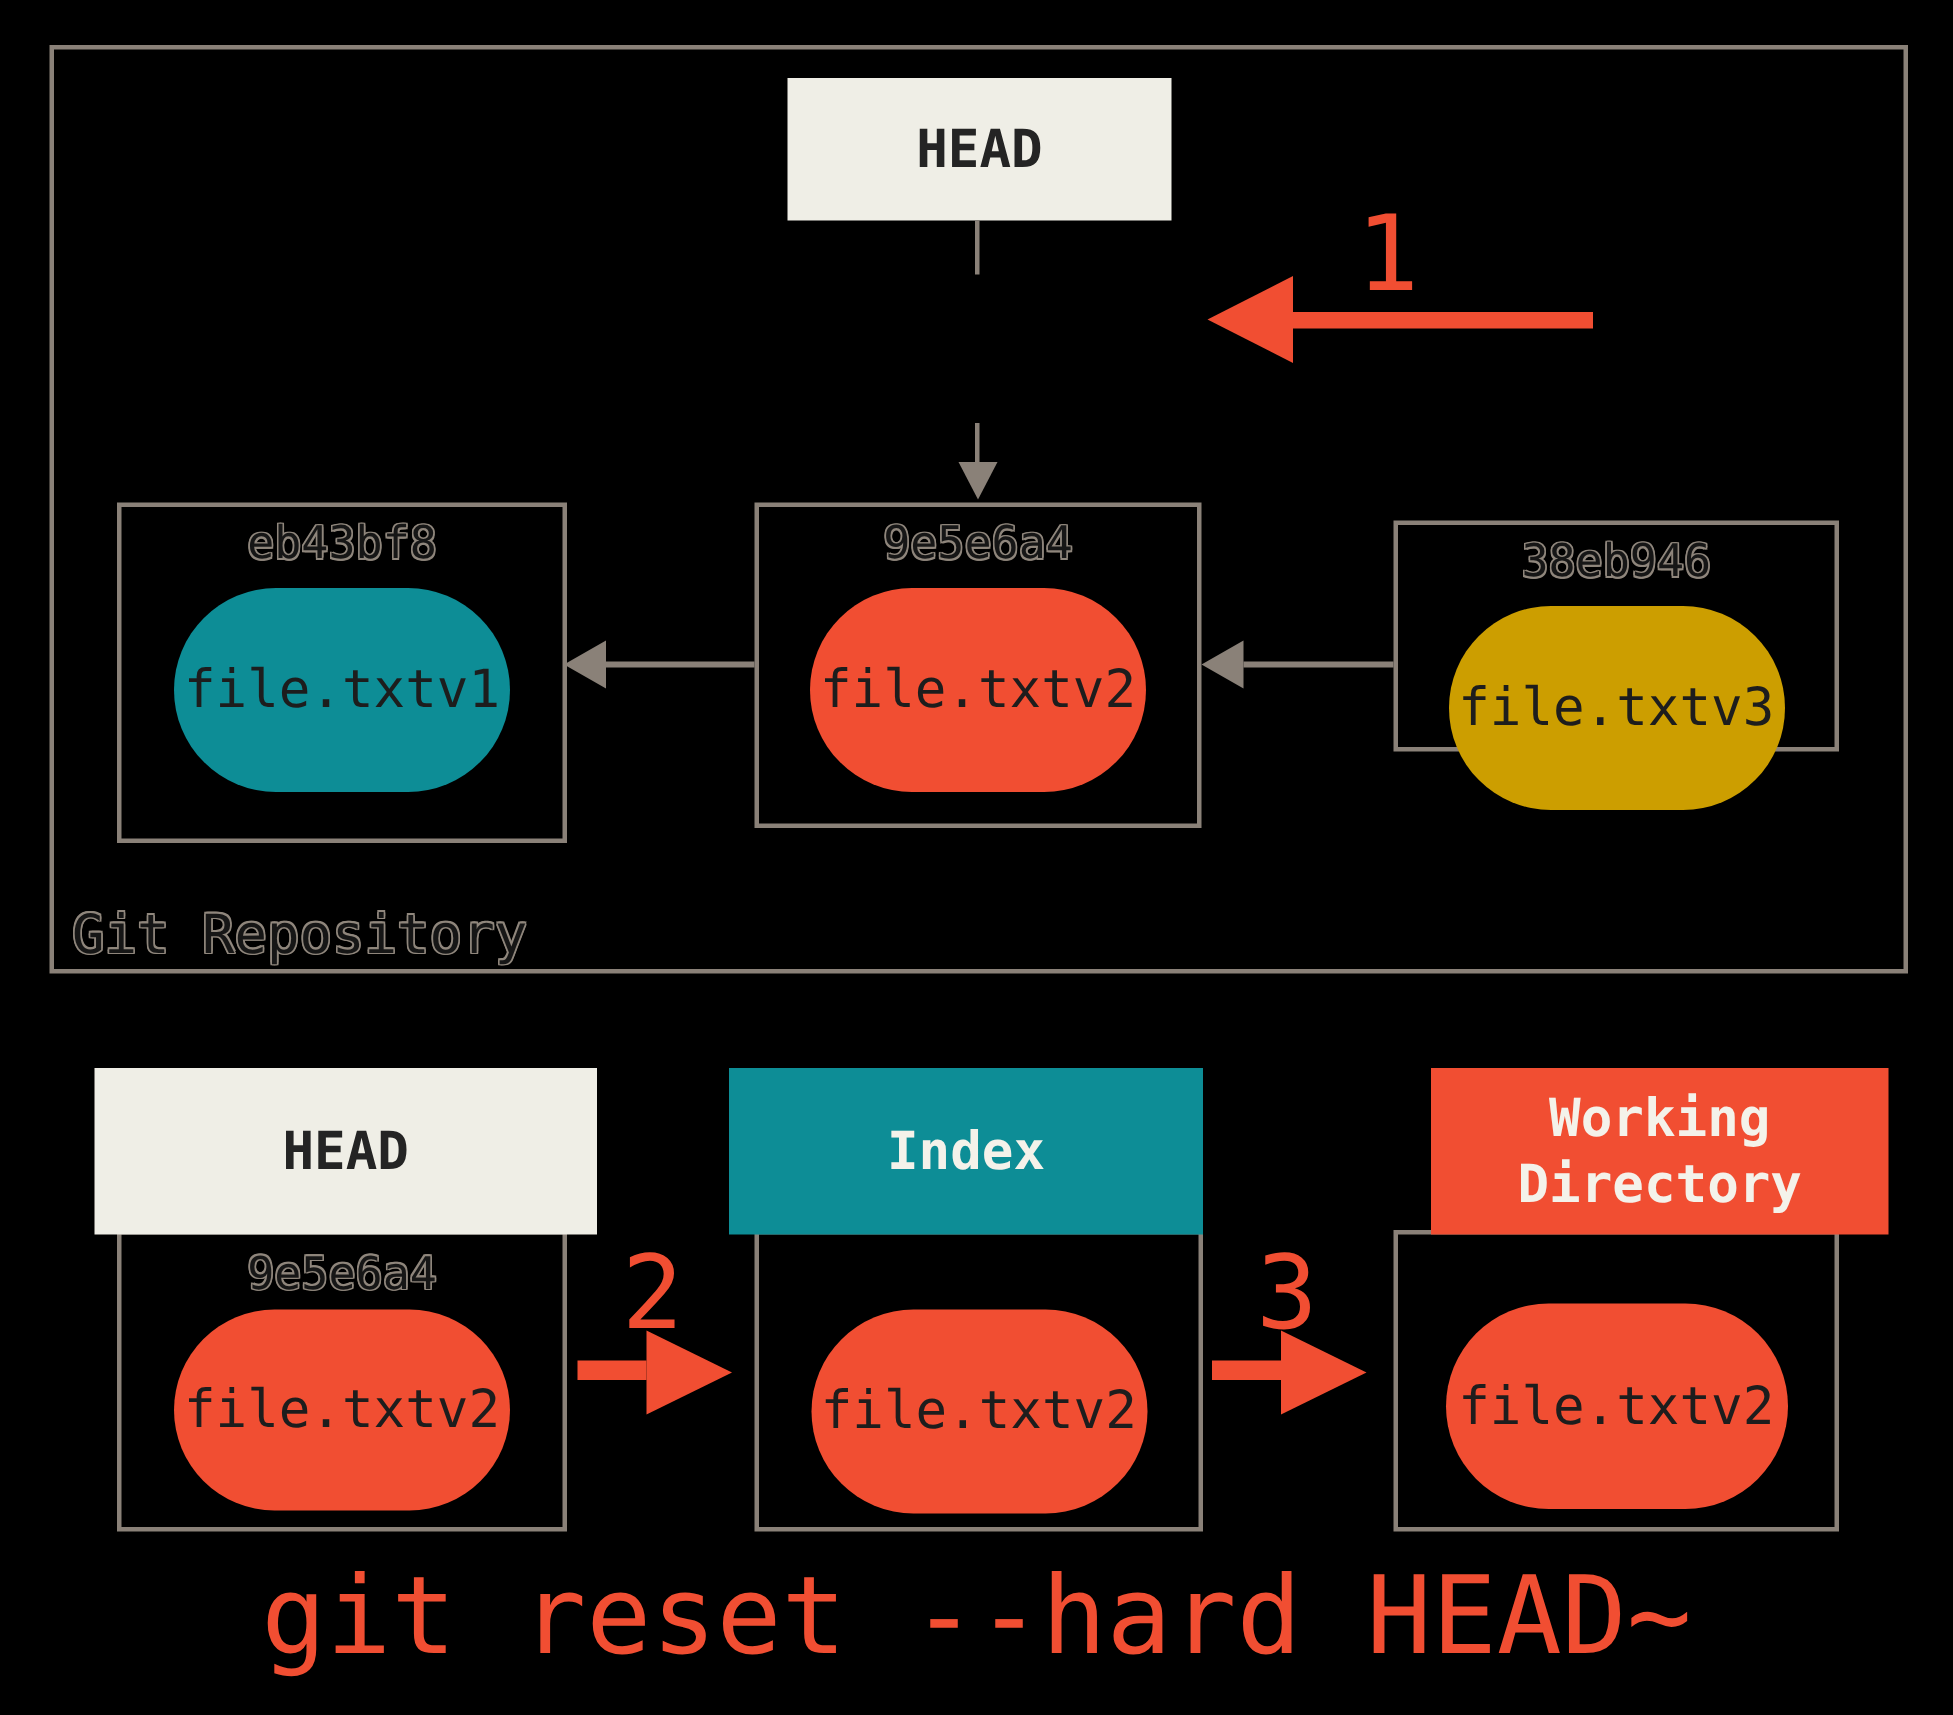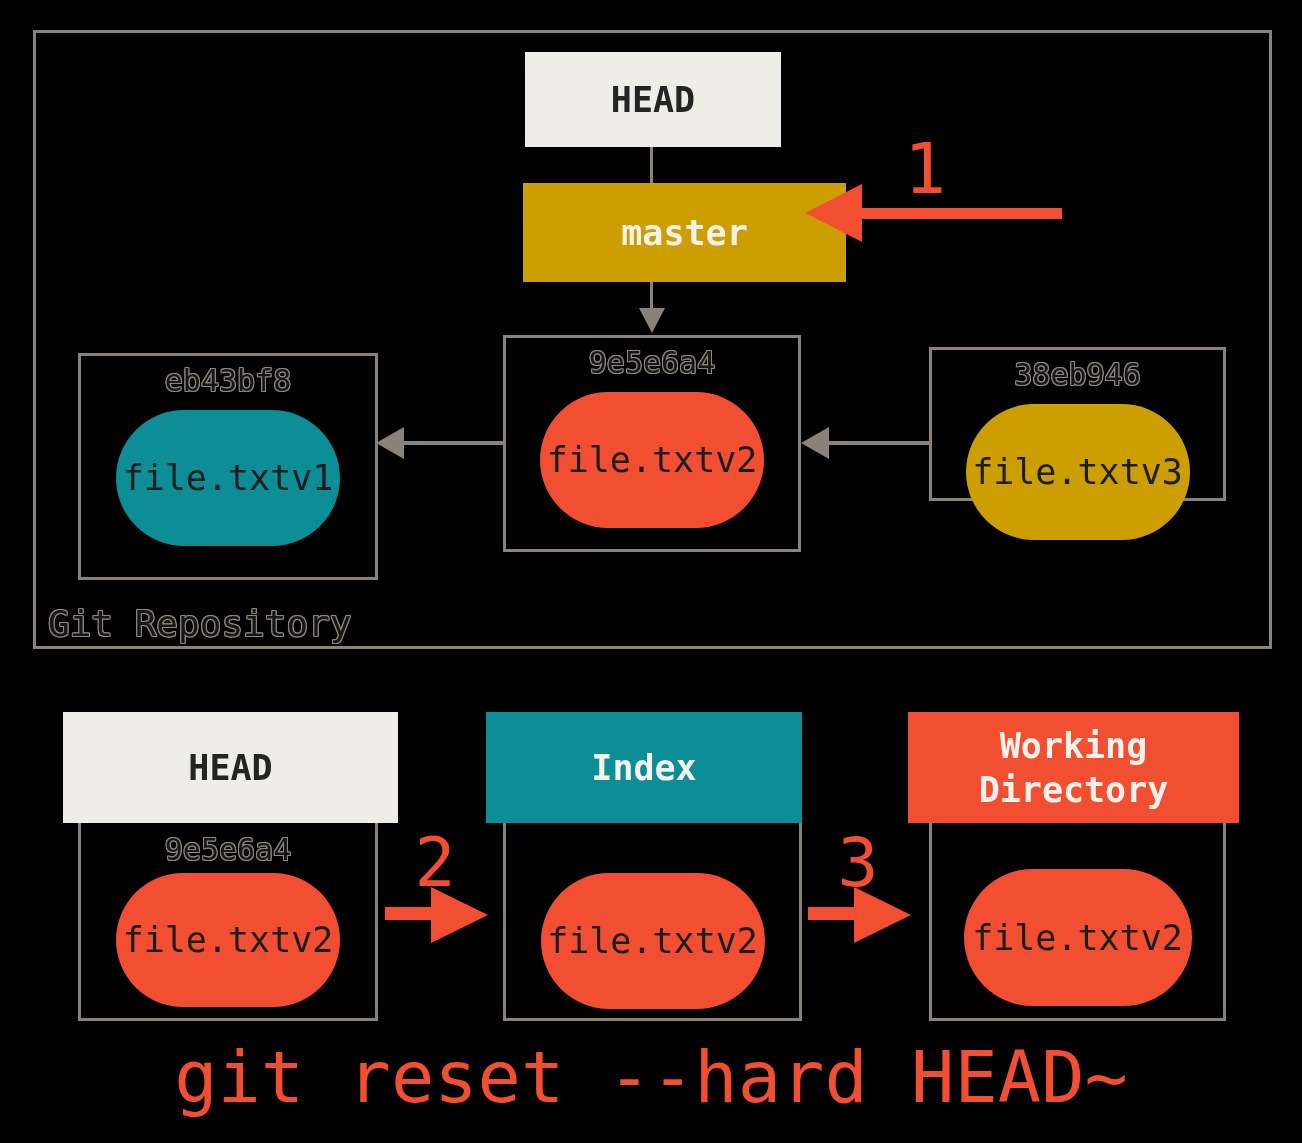--- a/index.html
+++ b/index.html
@@ -139,28 +139,25 @@
   <div class="abs frame" style="left:33px; top:30px; width:1239px; height:619px;"></div>
 
   <div class="abs ghost repo-label" style="left:48px; top:604px;">Git Repository</div>
 
   <div class="abs tag tag-cream" style="left:525px; top:52px; width:256px; height:95px;">
     <span>HEAD</span>
   </div>
 
   <div class="abs gline" style="left:650px; top:147px; width:3px; height:36px;"></div>
 
-  <div class="abs tag tag-gold" style="left:523px; top:183px; width:323px; height:99px;">
-    <span>master</span>
-  </div>
 
   <div class="abs gline" style="left:650px; top:282px; width:3px; height:27px;"></div>
   <div class="abs tri tri-gray-down" style="left:639px; top:308px;"></div>
 
-  <div class="abs cell" style="left:78px; top:353px; width:300px; height:227px;">
+  <div class="abs cell" style="left:78px; top:335px; width:300px; height:227px;">
     <div class="abs hash ghost" style="left:0; top:8px;">eb43bf8</div>
     <div class="abs pill pill-teal" style="top:54px; width:224px; height:136px;">
       <span>file.txt</span>
       <span>v1</span>
     </div>
   </div>
 
   <div class="abs cell" style="left:503px; top:335px; width:298px; height:217px;">
     <div class="abs hash ghost" style="left:0; top:8px;">9e5e6a4</div>
     <div class="abs pill pill-red" style="top:54px; width:224px; height:136px;">
@@ -215,19 +212,19 @@
   <div class="abs stepnum" style="left:837px; top:829px; width:42px;">3</div>
   <div class="abs rline" style="left:808px; top:907px; width:46px; height:13px;"></div>
   <div class="abs tri tri-red-right" style="left:854px; top:887px;"></div>
 
   <div class="abs cell" style="left:929px; top:820px; width:297px; height:201px;">
     <div class="abs pill pill-red" style="top:46px; width:228px; height:137px;">
       <span>file.txt</span>
       <span>v2</span>
     </div>
   </div>
-  <div class="abs tag tag-red" style="left:908px; top:712px; width:331px; height:111px; z-index:2;align-items:center;">
+  <div class="abs tag tag-red" style="left:954px; top:712px; width:305px; height:111px; z-index:2;align-items:center;">
     <span style="display:inline-block; max-width:280px;">Working Directory</span>
   </div>
 
   <div class="abs caption" style="left:0; top:1039px;">git reset --hard HEAD~</div>
 
 </div>
 
 </body></html>

